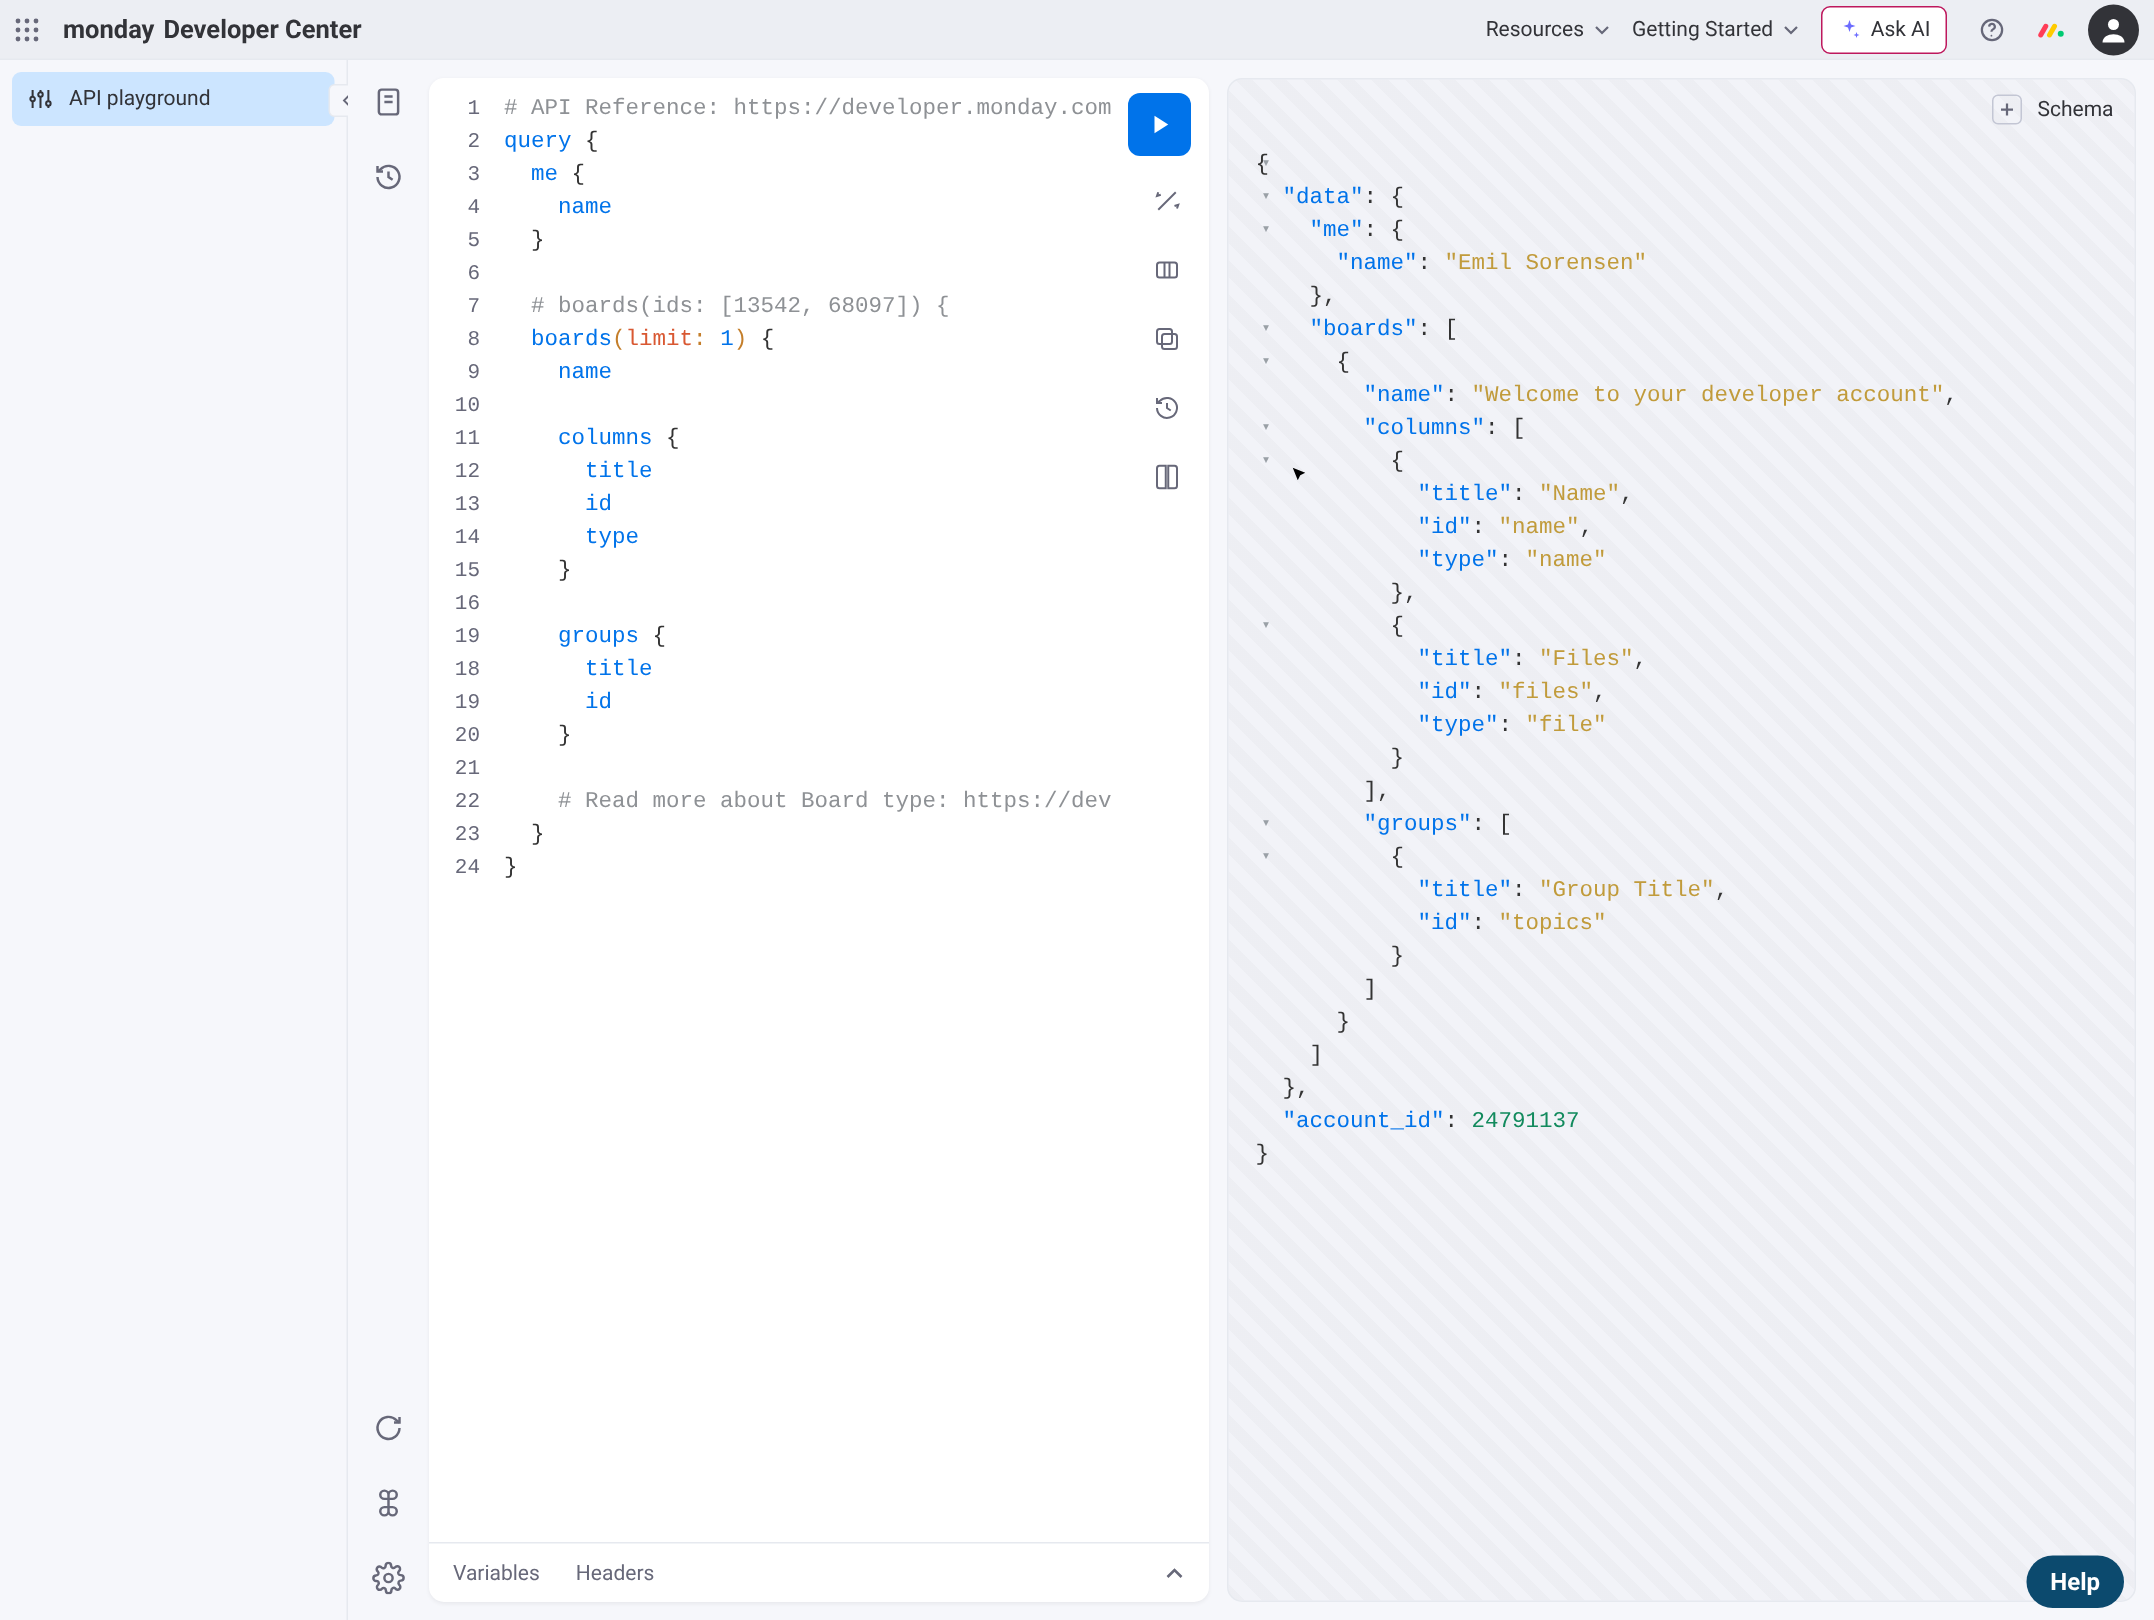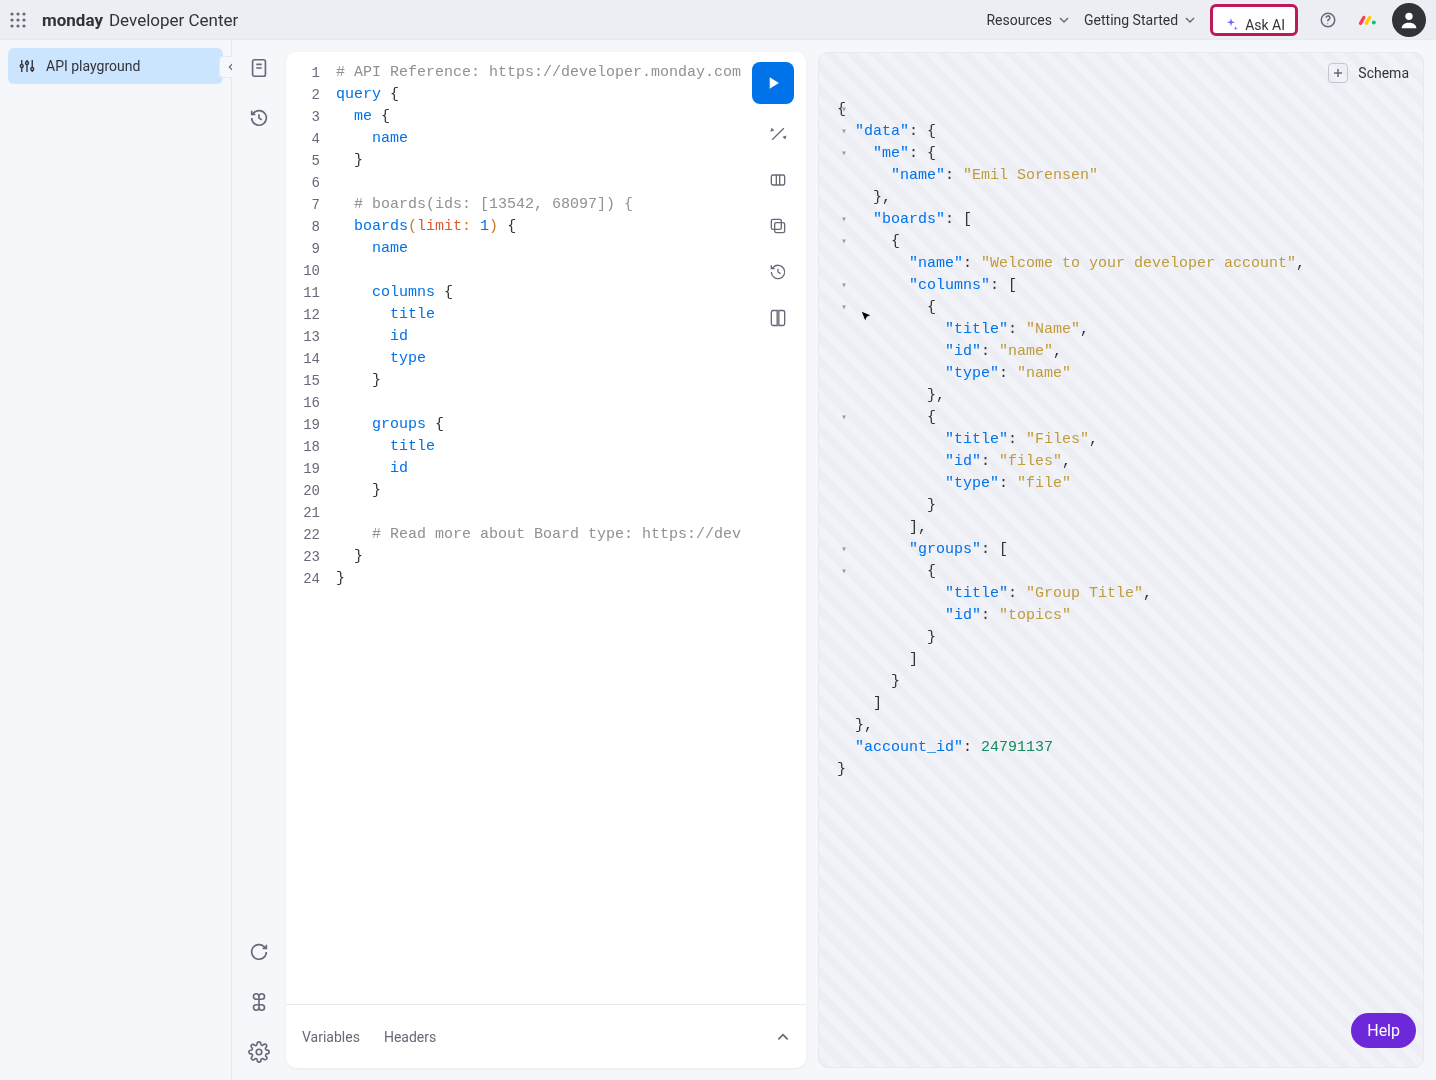--- a/index.html
+++ b/index.html
@@ -44,26 +44,26 @@
     background: var(--topbar-bg);
     border-bottom: 1px solid var(--sep);
     display: flex;
     align-items: center;
     padding: 0 10px 0 8px;
     gap: 14px;
   }
   .app-menu { width: 20px; height: 20px; color: #676879; cursor: pointer; }
   .brand { display: flex; align-items: baseline; gap: 6px; font-size: 17px; color: #323338; }
   .brand b { font-weight: 700; }
-  .brand span { font-weight: 400; }
+  .brand span { font-weight: 700; }
   .topbar-spacer { flex: 1; }
   .nav-link { display: flex; align-items: center; gap: 6px; color: #323338; cursor: pointer; }
   .askai-btn {
-    display: flex; align-items: flex-end; gap: 6px;
-    border: 3px solid #be185d; background: #fff;
+    display: flex; align-items: center; gap: 6px;
+    border: 1px solid #be185d; background: #fff;
     height: 32px; padding: 0 10px; border-radius: 6px; cursor: pointer;
   }
   .icon-btn { width: 32px; height: 32px; display: flex; align-items: center; justify-content: center; border-radius: 6px; cursor: pointer; }
   .monday-logo {
     width: 20px; height: 20px;
   }
   .avatar {
     width: 34px; height: 34px; border-radius: 50%;
     background: #323338; color: #fff; display: flex; align-items: center; justify-content: center;
   }
@@ -149,21 +149,21 @@
     background: #0073ea; color: #fff;
     display: flex; align-items: center; justify-content: center; cursor: pointer;
   }
   .editor-sidetools {
     position: absolute; top: 66px; right: 12px;
     display: flex; flex-direction: column; gap: 14px;
   }
   .tool-btn { width: 32px; height: 32px; border-radius: 6px; display: flex; align-items: center; justify-content: center; color: #676879; cursor: pointer; }
 
   .editor-footer {
-    height: 64px; border-top: 1px solid var(--sep);
+    height: 40px; border-top: 1px solid var(--sep);
     display: flex; align-items: center; padding: 0 16px; gap: 24px;
     color: var(--muted);
   }
   .editor-footer .spacer { flex: 1; }
 
   .result-pane {
     flex: 1; position: relative;
     border-radius: 10px; overflow: hidden;
     background:
       repeating-linear-gradient(45deg, rgba(0,0,0,0.02) 0 8px, rgba(0,0,0,0) 8px 16px),
@@ -188,24 +188,25 @@
   .rn { color: #128a5d; }
   .rp { color: #333; }
   .rfold { position: absolute; left: 4px; font-size: 10px; color: #9aa0a6; }
   .cursor-dot {
     position: absolute;
     width: 10px; height: 10px;
     transform: rotate(0deg);
   }
 
   .help-pill {
-    position: absolute; right: 20px; bottom: 32px;
-    background: #6d28d9; color: #fff;
+    position: absolute; right: 20px; bottom: 8px;
+    background: #0c4a6e; color: #fff;
     padding: 8px 16px; border-radius: 20px; cursor: pointer;
     font-size: 16px;
+    font-weight: bold;
   }
 </style>
 </head>
 <body>
 
 <div class="topbar">
   <div class="app-menu">
     <svg viewBox="0 0 20 20" fill="currentColor">
         <circle cx="4" cy="4" r="1.6"></circle>
         <circle cx="10" cy="4" r="1.6"></circle>

